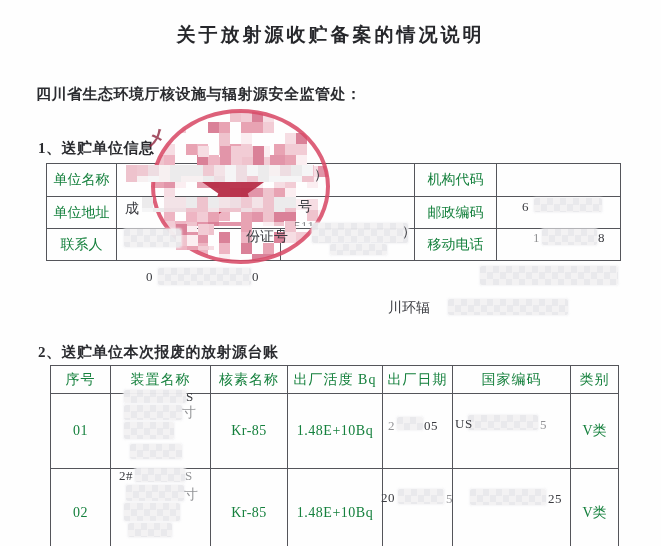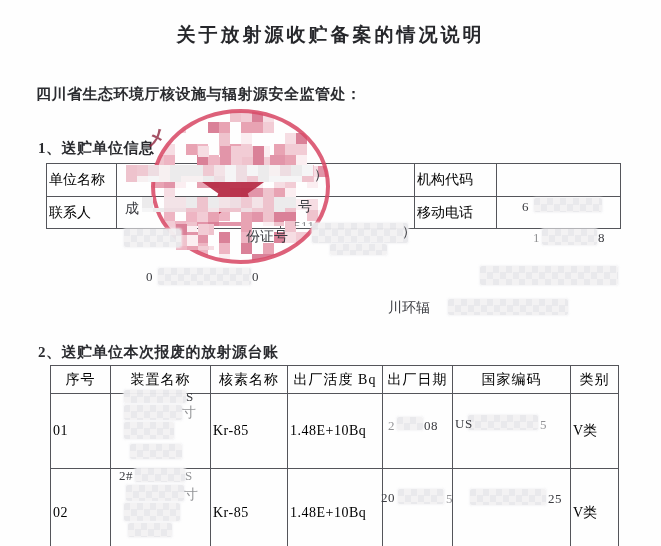--- a/index.html
+++ b/index.html
@@ -17,22 +17,22 @@
   #addressee{
     left:36px;top:85px;font-size:15px;font-weight:bold;letter-spacing:.5px;color:#2b2c30;
   }
   .section-heading{font-size:15px;font-weight:bold;color:#2b2c30;letter-spacing:.5px;}
   #sec1-heading{left:38px;top:139px;}
   #sec2-heading{left:38px;top:343px;}
 
   table.doc{border-collapse:collapse;table-layout:fixed;}
   table.doc td,table.doc th{
     border:1px solid #54555a;font-weight:normal;
-    font-size:14px;vertical-align:middle;
-    padding:0 2px;color:#000000;overflow:hidden;
+    font-size:14px;text-align:center;vertical-align:middle;
+    padding:0 2px;color:#15803d;overflow:hidden;
   }
   #table1{left:46px;top:163px;width:574px;}
   #table2{left:50px;top:365px;width:568px;}
   #table2 th{font-size:14px;letter-spacing:1px;}
   .latin{font-size:13px;letter-spacing:.5px;}
   .cat{font-size:13.5px;}
 
   
   .rblock{
     position:absolute;border-radius:2px;opacity:.96;z-index:5;
@@ -78,20 +78,26 @@
         <col style="width:164px">
         <col style="width:134px">
         <col style="width:82px">
         <col style="width:124px">
       </colgroup>
     <tbody>
         <tr style="height:33px">
       <td>单位名称</td>
       <td colspan="2"></td>
       <td>机构代码</td>
+      <td></td>
+    </tr>
+    <tr style="height:32px">
+      <td>单位地址</td>
+      <td colspan="2"></td>
+      <td>邮政编码</td>
       <td></td>
     </tr>
     <tr style="height:32px">
       <td>联系人</td>
       <td></td>
       <td></td>
       <td>移动电话</td>
       <td></td>
     </tr>
   </tbody>
@@ -417,21 +423,21 @@
   <span class="frag" style="left:402px;top:223px;">）</span>
   <span class="frag latin dim" style="left:533px;top:230px;">1</span>
   <span class="frag latin" style="left:598px;top:230px;">8</span>
   <span class="frag latin" style="left:146px;top:269px;">0</span>
   <span class="frag latin" style="left:252px;top:269px;">0</span>
   <span class="frag" style="left:388px;top:299px;">川环辐</span>
 
   <span class="frag latin" style="left:186px;top:389px;">S</span>
   <span class="frag dim" style="left:182px;top:404px;">寸</span>
   <span class="frag latin dim" style="left:388px;top:418px;">2</span>
-  <span class="frag latin" style="left:424px;top:418px;">08</span>
+  <span class="frag latin" style="left:424px;top:418px;">05</span>
   <span class="frag latin" style="left:455px;top:416px;">US</span>
   <span class="frag latin dim" style="left:540px;top:417px;">5</span>
   <span class="frag latin" style="left:119px;top:468px;">2#</span>
   <span class="frag latin dim" style="left:185px;top:468px;">S</span>
   <span class="frag dim" style="left:184px;top:486px;">寸</span>
   <span class="frag latin" style="left:381px;top:490px;">20</span>
   <span class="frag latin dim" style="left:446px;top:491px;">5</span>
   <span class="frag latin" style="left:548px;top:491px;">25</span>
 </div>
 

